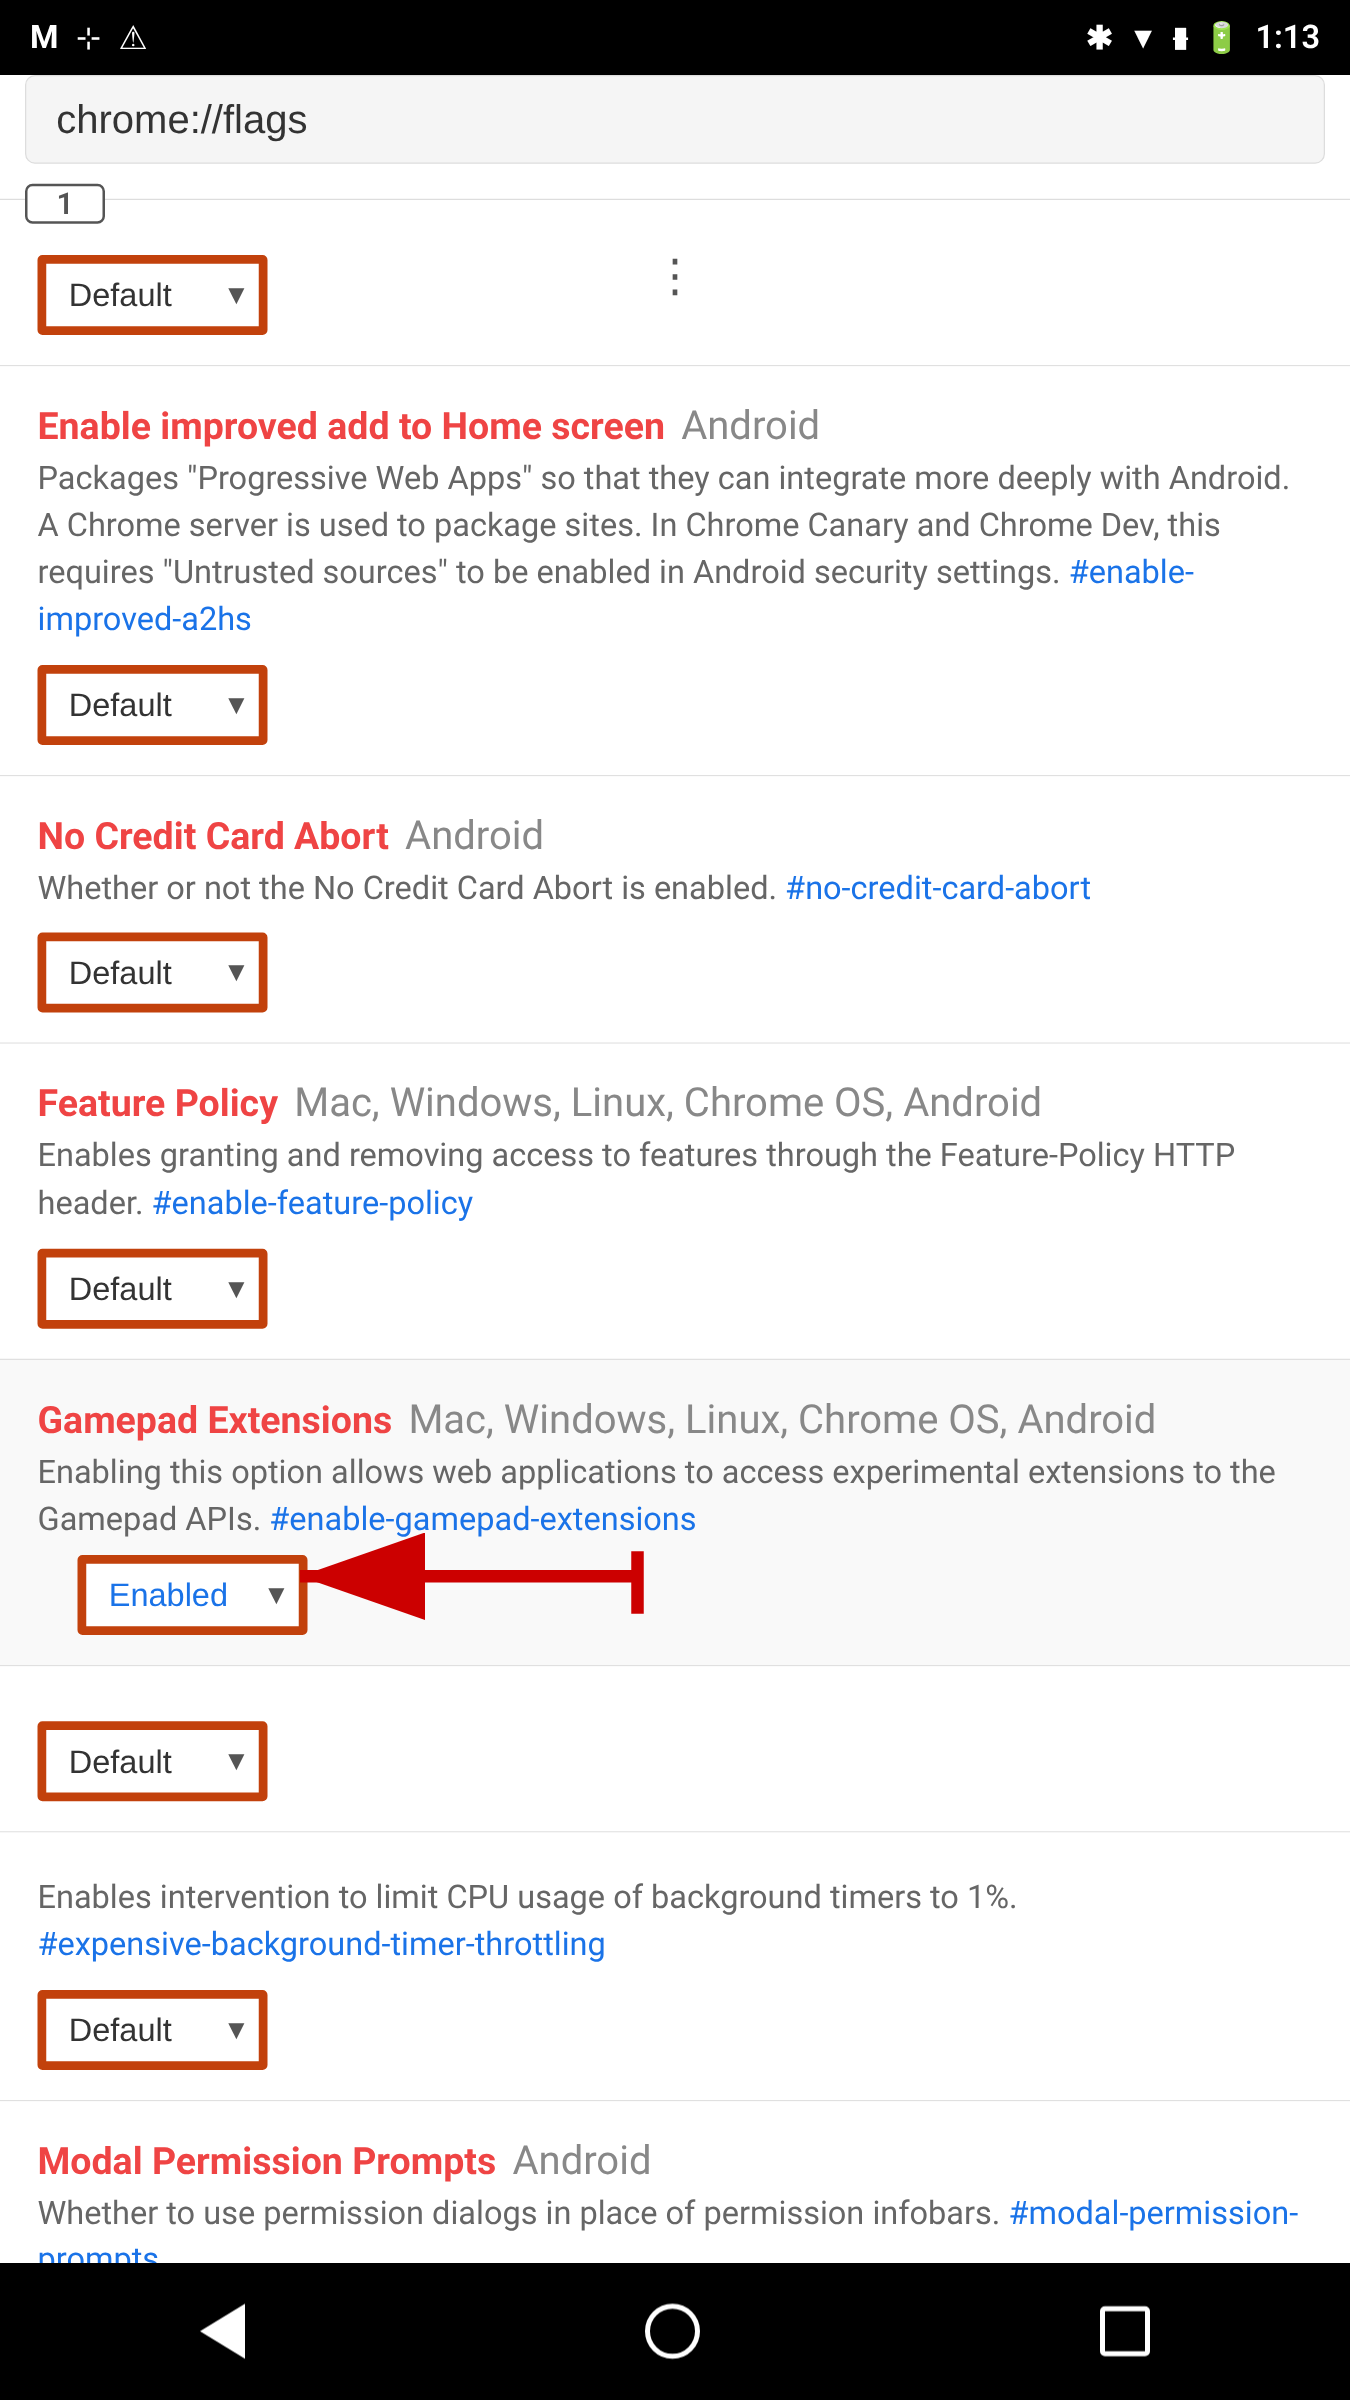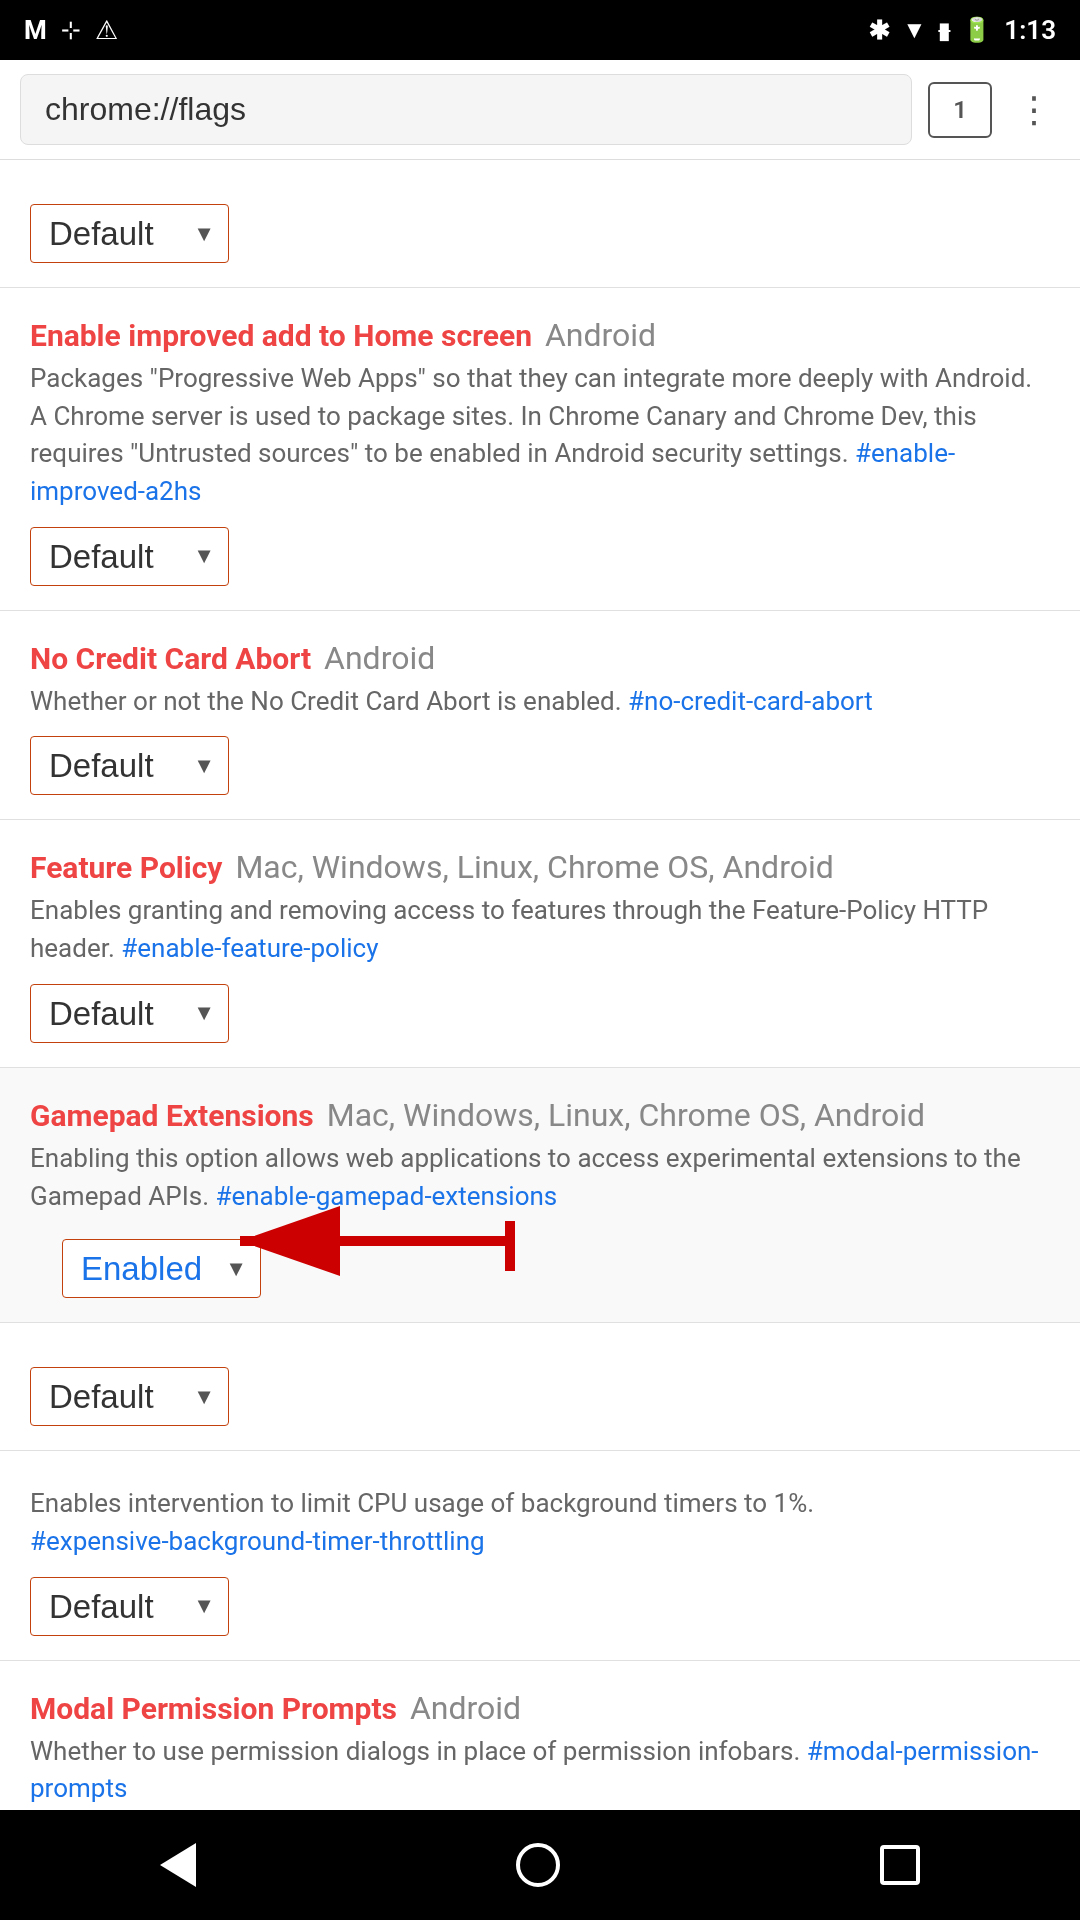--- a/index.html
+++ b/index.html
@@ -36,24 +36,24 @@
       gap: 12px;
       font-size: 26px;
       font-weight: 600;
     }
 
     
     .url-bar {
       background: #fff;
       height: 100px;
       display: flex;
-      align-items: center;
       padding: 0 20px;
       border-bottom: 1px solid #ddd;
       gap: 16px;
+      flex-direction: column;
     }
     .url-input {
       flex: 1;
       background: #f5f5f5;
       border: 1px solid #ddd;
       border-radius: 8px;
       padding: 16px 24px;
       font-size: 32px;
       color: #333;
     }
@@ -116,24 +116,24 @@
     }
     .flag-select-wrap {
       margin-top: 16px;
       position: relative;
       display: inline-block;
     }
     .flag-select {
       appearance: none;
       -webkit-appearance: none;
       background: #fff;
-      border: 1px solid #c2410c;
+      border: 7px solid #c2410c;
       border-radius: 4px;
       padding: 10px 50px 10px 18px;
-      font-size: 33px;
+      font-size: 26px;
       color: #333;
       cursor: pointer;
       min-width: 180px;
     }
     .flag-select.enabled {
       color: #1a73e8;
     }
     .select-arrow {
       position: absolute;
       right: 14px;
@@ -287,21 +287,21 @@
   <div class="flag-item" style="background:#f9f9f9;">
     <div>
       <span class="flag-title">Gamepad Extensions</span>
       <span class="flag-platform">Mac, Windows, Linux, Chrome OS, Android</span>
     </div>
     <div class="flag-desc">
       <span>Enabling this option allows web applications to access experimental extensions to the Gamepad APIs.</span>
       <span> </span><a class="flag-link" href="#">#enable-gamepad-extensions</a>
     </div>
     <div style="position:relative; display:inline-block;">
-      <div class="flag-select-wrap" style="margin-top:24px;padding-left:32px;">
+      <div class="flag-select-wrap" style="margin-top:9px;padding-left:32px;">
         <select class="flag-select enabled">
           <option>Default</option>
           <option selected="">Enabled</option>
           <option>Disabled</option>
         </select>
         <span class="select-arrow">▼</span>
       </div>
       
       <svg style="position:absolute; left:190px; top:-14px; width:300px; height:80px; overflow:visible;" viewBox="0 0 300 80">
         <defs>

